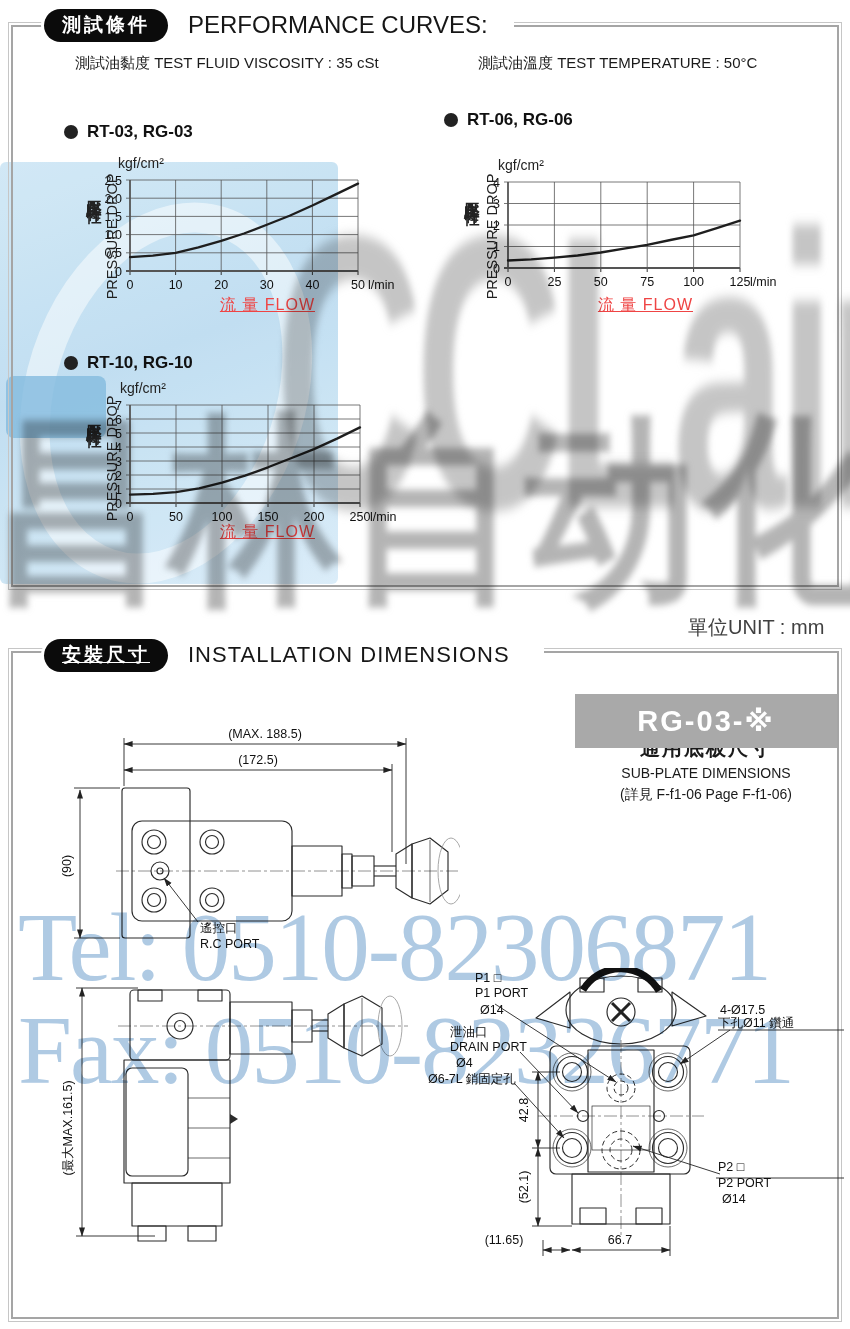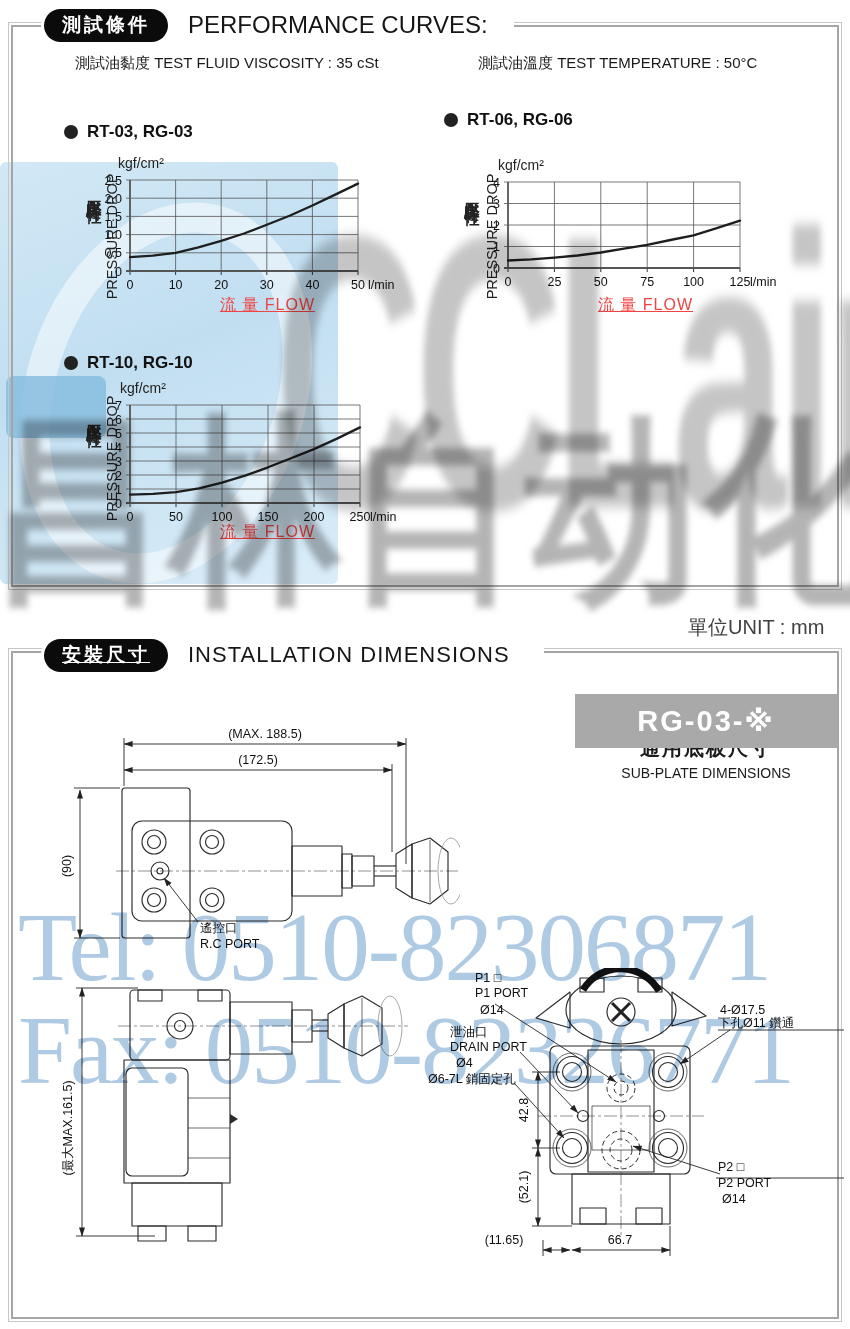--- a/index.html
+++ b/index.html
@@ -232,20 +232,21 @@
   <div class="hdr-strip abs" style="left:44px;top:632px;width:500px;height:46px;z-index:3;">
     <div class="badge" style="width:124px;height:33px;font-size:19px;text-decoration:underline;">安裝尺寸</div>
     <div class="sect-title" style="font-size:22px;letter-spacing:1px;">INSTALLATION DIMENSIONS</div>
   </div>
 
   <div class="rg-banner abs" style="left:575px;top:658px;width:262px;height:54px;margin-top:36px;">RG-03-※</div>
 
   <div class="subplate abs" style="left:575px;top:733px;width:262px;z-index:2;">
     <div style="font-size:20px;font-weight:bold;letter-spacing:2px;">通用底板尺寸</div>
     <div style="font-size:14px;">SUB-PLATE DIMENSIONS</div>
+    <div style="font-size:14px;">(詳見 F-f1-06  Page F-f1-06)</div>
   </div>
 
   <svg class="abs" style="left:60px;top:726px;z-index:2;" width="400" height="250" viewBox="0 0 400 250">
     <defs>
       <marker id="aAr" markerWidth="10" markerHeight="8" refX="8.6" refY="3" orient="auto-start-reverse" markerUnits="userSpaceOnUse">
         <path d="M0,0 L9,3 L0,6 z" fill="#222"></path>
       </marker>
       <pattern id="aKn" width="3" height="8" patternUnits="userSpaceOnUse">
         <rect width="3" height="8" fill="#fff"></rect>
           <line x1="1.5" y1="0" x2="1.5" y2="8" stroke="#444" stroke-width="1"></line>

